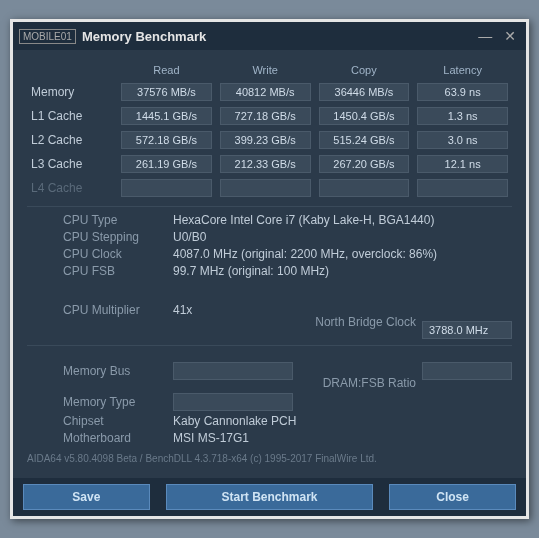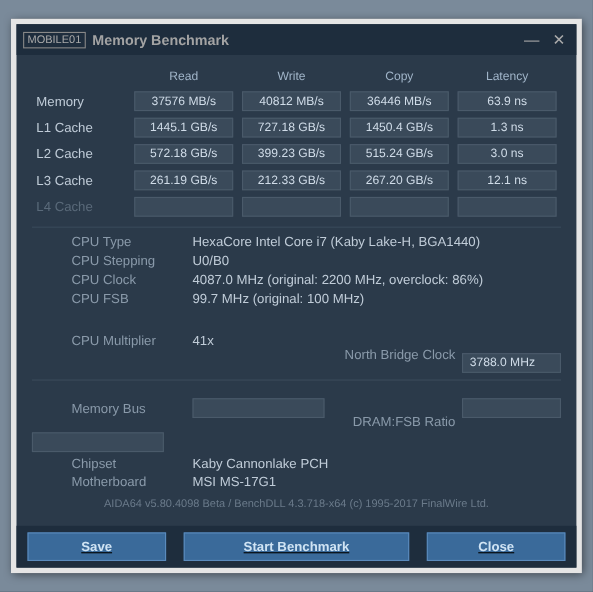--- a/index.html
+++ b/index.html
@@ -9,21 +9,21 @@
       align-items: center;
       justify-content: center;
       width: 539px;
       height: 538px;
       font-family: 'Segoe UI', Tahoma, Geneva, sans-serif;
       font-size: 12px;
     }
     .window {
       width: 519px;
       background: #2b3a4a;
-      border: 5px solid #e5e5e5;
+      border: 3px solid #e5e5e5;
       box-shadow: 2px 2px 8px rgba(0,0,0,0.5);
     }
     .titlebar {
       background: #1e2d3d;
       display: flex;
       align-items: center;
       justify-content: space-between;
       padding: 4px 6px;
       height: 28px;
     }
@@ -32,21 +32,21 @@
       align-items: center;
       gap: 6px;
     }
     .logo-box {
       border: 1px solid #888;
       padding: 1px 3px;
       font-size: 10px;
       color: #aaa;
     }
     .title-text {
-      color: #a3a3a3;
+      color: #e5e5e5;
       font-size: 13px;
       font-weight: bold;
     }
     .titlebar-controls {
       display: flex;
       gap: 4px;
     }
     .titlebar-btn {
       color: #aaa;
       cursor: pointer;
@@ -114,33 +114,32 @@
       width: 110px;
       flex-shrink: 0;
       font-size: 12px;
       margin-left: 36px;
     }
     .info-value {
       color: #c0ccd8;
       font-size: 12px;
     }
     .footer-text {
-      text-align: center;
+      text-align: left;
       color: #6a7a8a;
       font-size: 10px;
       padding: 4px 0;
       margin-top: 4px;
     }
     .bottom-bar {
       background: #1e2d3d;
       display: flex;
       justify-content: flex-start;
       padding: 6px 10px;
       gap: 16px;
-      text-decoration: underline;
     }
     .btn {
       background: #3a6a9a;
       color: #d0e4f4;
       border: 1px solid #5a8abc;
       padding: 5px 22px;
       cursor: pointer;
       font-size: 12px;
       font-weight: bold;
     }
@@ -304,20 +303,21 @@
 
       <div class="info-row">
         <span class="info-label">Memory Bus</span>
         <div class="input-box" style="width:120px;display:inline-block;">&nbsp;</div>
         <span class="spacer"></span>
         <span class="nb-label">DRAM:FSB Ratio</span>
         <div class="input-box" style="width:80px;display:inline-block;margin-left:6px;">&nbsp;</div>
       </div>
 
       <div class="info-row">
+        <span class="info-label">Memory Type</span>
         <div class="input-box" style="width:120px;display:inline-block;">&nbsp;</div>
       </div>
 
       <div class="info-row">
         <span class="info-label">Chipset</span>
         <span class="info-value">Kaby Cannonlake PCH</span>
       </div>
 
       <div class="info-row">
         <span class="info-label">Motherboard</span>

